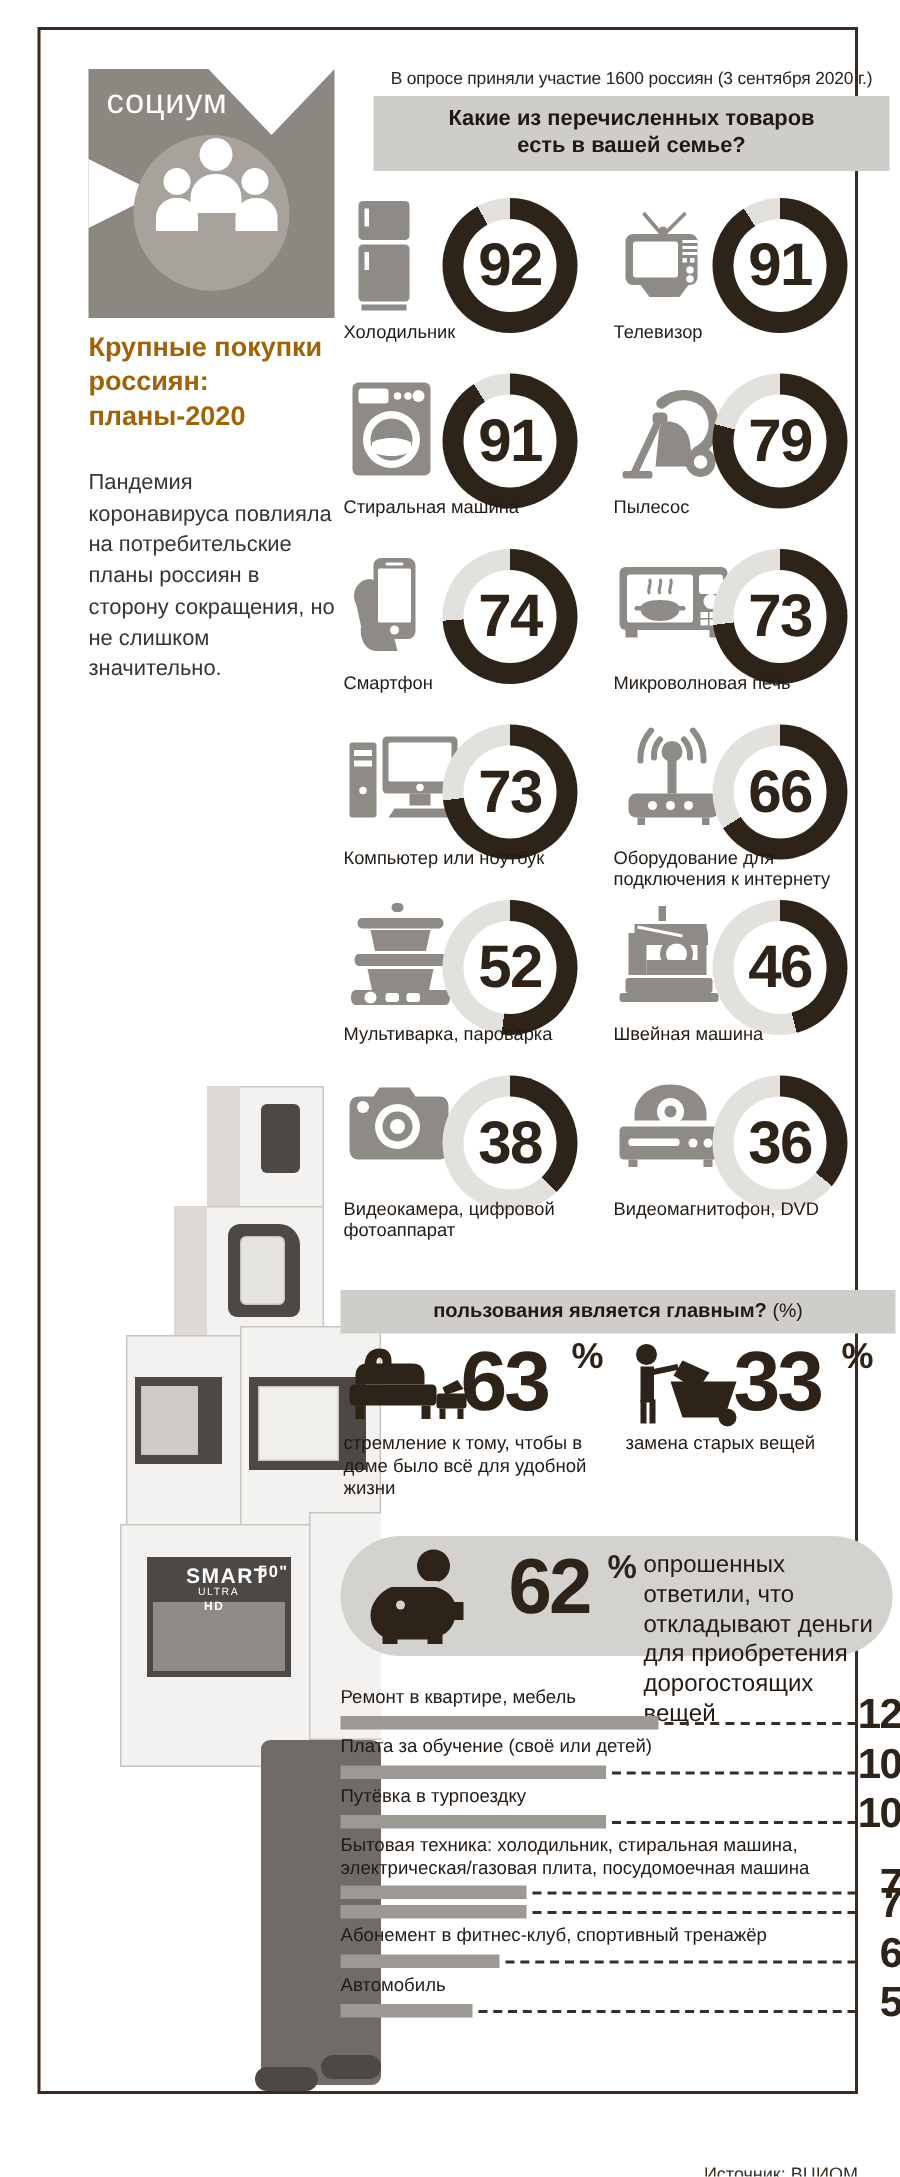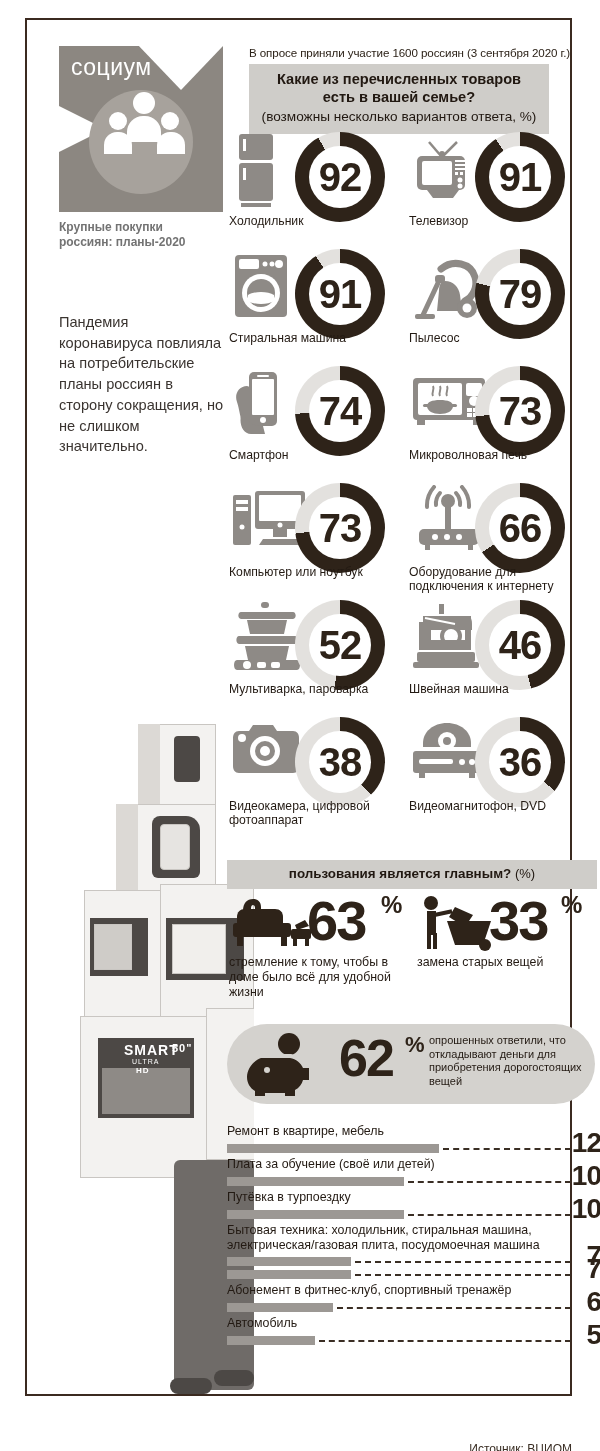--- a/index.html
+++ b/index.html
@@ -33,40 +33,40 @@
     font-size:23px;letter-spacing:.5px;z-index:4;
   }
   .logo-circle{
     position:absolute;left:50%;top:96px;transform:translate(-50%,-50%);
     width:104px;height:104px;border-radius:50%;background:#a7a29c;z-index:2;
   }
   .ppl{position:absolute;background:#fff;z-index:3;}
 
   .left-title{
     position:absolute;left:32px;top:200px;width:160px;
-    font-size:12px;font-weight:bold;line-height:1.27;color:#737373;
+    font-size:18px;font-weight:bold;line-height:1.27;color:#a16207;
   }
   .left-body{
     position:absolute;left:32px;top:292px;width:165px;
     font-size:14.6px;line-height:1.42;color:#3a3430;
   }
 
   
   .photo{
     position:absolute;left:27px;top:700px;width:200px;height:694px;
     overflow:hidden;
   }
   .ph-box{position:absolute;background:#f3f2f0;border:1px solid #c9c6c2;}
   .ph-shade{position:absolute;background:#dcd9d5;}
   .ph-dark{position:absolute;background:#4c4845;}
   .ph-mid{position:absolute;background:#8e8a86;}
   .ph-txt{position:absolute;color:#2a2724;font-weight:bold;letter-spacing:1px;}
 
   
-  .right{position:absolute;left:222px;top:26px;width:300px;}
+  .right{position:absolute;left:222px;top:26px;width:344px;}
 
   .survey-note{
     font-size:11.6px;text-align:center;color:#2c2218;white-space:nowrap;
     letter-spacing:-0.1px;
   }
   .qbar{
     background:#cfcdc9;margin-top:5px;padding:7px 6px 8px;text-align:center;
   }
   .qbar .q1{font-size:14.6px;font-weight:bold;line-height:1.2;color:#211811;}
   .qbar .q2{font-size:13.6px;line-height:1.3;margin-top:2px;color:#211811;}
@@ -118,21 +118,21 @@
     background:#d4d2ce;border-radius:40px;
   }
   .pig .pn{
     position:absolute;left:112px;top:8px;font-size:52px;font-weight:bold;
     color:#2e2319;letter-spacing:-2px;line-height:1;
   }
   .pig .pp{
     position:absolute;left:178px;top:8px;font-size:22px;font-weight:bold;color:#2e2319;
   }
   .pig .ptxt{
-    position:absolute;left:202px;top:10px;width:158px;font-size:11px;
+    position:absolute;left:202px;top:10px;width:158px;font-size:16px;
     line-height:1.24;color:#231a13;
   }
 
   
   .sec3{position:absolute;left:200px;top:1096px;width:370px;}
   .qbar3{background:#cfcdc9;padding:6px 8px 7px;}
   .qbar3 .t{font-size:13.4px;font-weight:bold;line-height:1.25;color:#211811;}
   .qbar3 .t .norm{font-weight:normal;}
   .barlist{margin-top:6px;position:relative;}
   .brow{position:relative;margin-bottom:0;}
@@ -204,21 +204,20 @@
     <div class="ph-mid" style="left:120px;top:440px;width:80px;height:230px;background:#6f6b68;border-radius:6px;"></div>
     <div class="ph-dark" style="left:116px;top:658px;width:42px;height:16px;border-radius:8px;"></div>
     <div class="ph-dark" style="left:160px;top:650px;width:40px;height:16px;border-radius:8px;"></div>
   </div>
 
   <div class="right">
     <div class="survey-note">В опросе приняли участие 1600 россиян (3 сентября 2020 г.)</div>
     <div class="qbar">
       <div class="q1">Какие из перечисленных товаров</div>
       <div class="q1">есть в вашей семье?</div>
-      <div class="q2">(возможны несколько вариантов ответа, %)</div>
     </div>
   </div>
 
   <div class="dgrid">
       <div class="drow">
         <div class="dcell c0">
           <div class="dicon"><svg width="50" height="76" viewBox="0 0 50 76">
               <rect x="8" y="0" width="34" height="26" rx="3" fill="#8e8a86"></rect>
               <rect x="12" y="5" width="3" height="12" fill="#fff"></rect>
               <rect x="8" y="29" width="34" height="38" rx="3" fill="#8e8a86"></rect>

